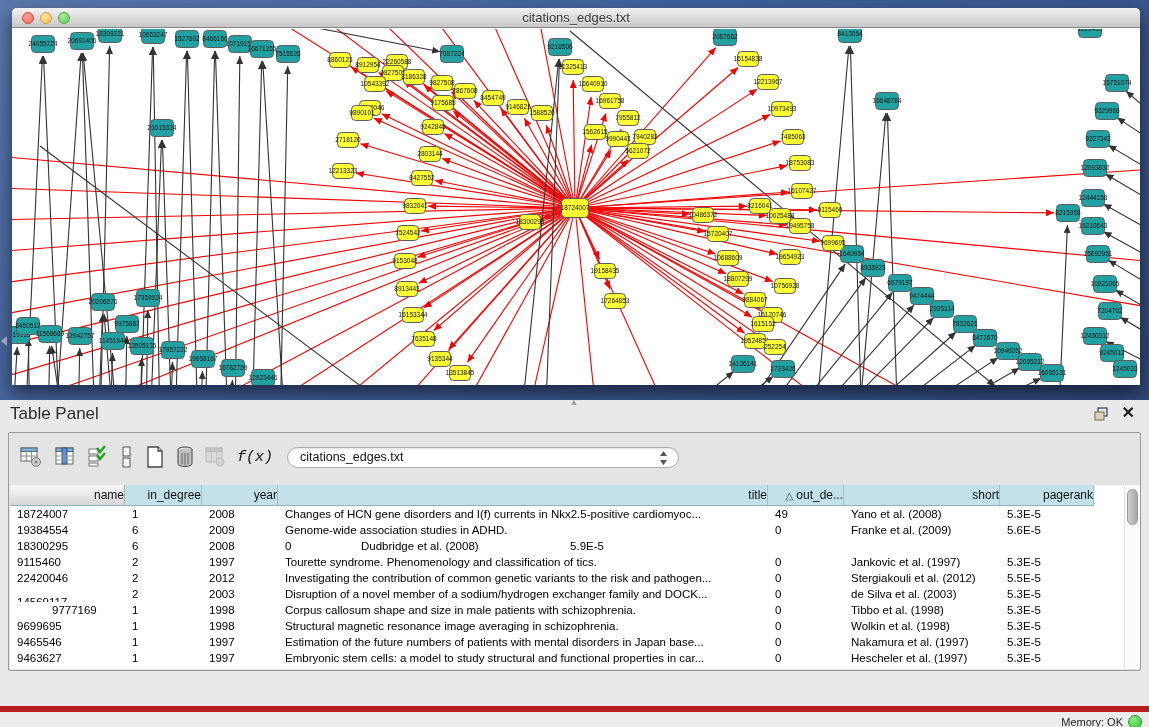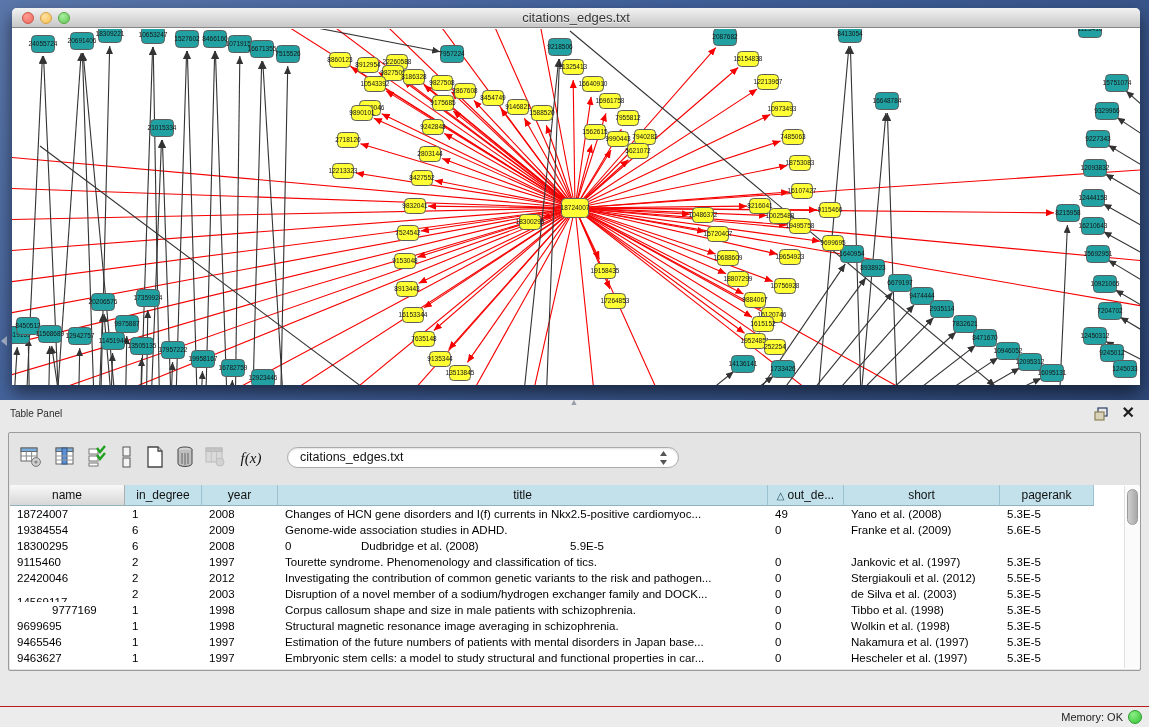--- a/index.html
+++ b/index.html
@@ -21,44 +21,44 @@
   .tl.yellow { left:28px; background:radial-gradient(circle at 35% 30%,#ffe0a3,#f5bf4f); border:1px solid #d6a243; }
   .tl.green  { left:46px; background:radial-gradient(circle at 35% 30%,#a8f09f,#61c653); border:1px solid #58a642; }
   .wtitle { position:absolute; left:0; right:0; top:0; text-align:center; font-size:13px;
     color:#353535; line-height:20px; text-shadow:0 1px 0 rgba(255,255,255,.7); }
   .graph-area { position:absolute; top:21px; left:0; right:0; bottom:0; background:#fff; overflow:hidden; }
   #graph-svg { position:absolute; left:0; top:0; }
 
   
   .table-panel { position:absolute; top:400px; left:0; width:1149px; height:306px; background:#e9e9e9; }
   .tp-header { position:relative; height:28px; }
-  .tp-title { position:absolute; left:10px; top:0; line-height:27px; font-size:10px; color:#2c2c2c; }
+  .tp-title { position:absolute; left:10px; top:0; line-height:27px; font-size:17px; color:#2c2c2c; }
   .splitter-grip { position:absolute; left:567px; top:-2px; width:14px; height:8px; color:#9aa0aa;
     font-size:9px; line-height:8px; text-align:center; cursor:row-resize; }
   .float-btn { position:absolute; right:40px; top:7px; width:15px; height:14px; cursor:pointer; }
   .close-btn { position:absolute; right:14px; top:4px; font-size:16px; font-weight:bold; color:#1d1d1d;
     line-height:18px; cursor:pointer; }
   .tp-box { position:absolute; left:8px; top:32px; width:1133px; height:239px;
     border:1px solid #9b9b9b; border-radius:2px; background:#e4e4e4; }
 
   
   .toolbar { position:absolute; left:0; top:0; width:100%; height:50px; }
   .tb { position:absolute; top:11px; width:28px; height:28px; border:none; background:transparent; cursor:pointer; }
-  .fx { font-family:Liberation Serif, serif; font-style:italic; font-size:15px; color:#111;
+  .fx { font-family:Liberation Mono, monospace; font-style:italic; font-size:15px; color:#111;
     line-height:26px; }
   .combo { position:absolute; left:278px; top:14px; width:392px; height:21px; background:#fff;
     border:1px solid #ababab; border-radius:11px; box-shadow:inset 0 1px 2px rgba(0,0,0,.12); cursor:pointer; }
   .combo-val { position:absolute; left:12px; top:0; font-size:12.5px; line-height:19px; color:#111; }
   .combo-arrows { position:absolute; right:10px; top:2px; width:9px; height:16px; }
 
   
   .tbl { position:absolute; left:1px; top:52px; width:1129px; height:184px; background:#fff; overflow:hidden; }
   .thead { display:flex; height:21px; }
   .th { background:#c2e1eb; border-right:1px solid #9cc2cf; border-bottom:1px solid #8fb2bd;
-    font-size:12px; line-height:20px; text-align:center; color:#111;
+    font-size:12px; line-height:20px; text-align:right; color:#111;
     overflow:hidden; white-space:nowrap; flex:0 0 auto; cursor:pointer; }
   .th.silver { background:linear-gradient(#f8f8f8,#d7d7d7); border-right:1px solid #adadad; }
   .sort-glyph { font-size:10px; margin-right:3px; color:#1a4a5a; }
   .tr { display:flex; height:16px; cursor:default; }
   .td { flex:0 0 auto; font-size:11.5px; line-height:16px; padding-left:7px;
     overflow:hidden; white-space:nowrap; color:#000; }
   .vscroll { position:absolute; right:0; top:53px; width:16px; height:182px; background:#fbfbfb;
     border-left:1px solid #e0e0e0; }
   .vthumb { position:absolute; left:2px; top:3px; width:11px; height:36px;
     background:linear-gradient(90deg,#cfcfcf,#a8a8a8); border:1px solid #9a9a9a; border-radius:6px; cursor:grab; }
@@ -68,21 +68,21 @@
   .seg { display:inline-flex; border:1px solid #9c9c9c; border-radius:5px; overflow:hidden;
     background:#fff; box-shadow:0 1px 1px rgba(0,0,0,.15); }
   .seg button { height:21px; padding:0 15px; font-size:12.5px; color:#1e1e1e; border:none;
     border-left:1px solid #b7b7b7; background:linear-gradient(#fefefe,#ebebeb); cursor:pointer; }
   .seg button:first-child { border-left:none; }
   .seg button.active { background:linear-gradient(#9d9d9d,#7e7e7e); color:#f3f3f3;
     text-shadow:0 -1px 0 rgba(0,0,0,.25); }
 
   
   .statusbar { position:absolute; left:0; bottom:0; width:1149px; height:21px; background:#ececec;
-    border-top:1px solid #b91c1c; }
+    border-top:6px solid #b91c1c; }
   .mem-label { position:absolute; right:26px; top:0; font-size:11px; color:#222; line-height:20px; }
   .mem-dot { position:absolute; right:7px; top:3px; width:14px; height:14px; border-radius:50%;
     background:radial-gradient(circle at 35% 30%,#8aef85,#35c335); border:1px solid #2d9a2d; cursor:pointer; }
 </style>
 </head>
 <body>
 
 <div class="app">
 
   <div class="desktop">

